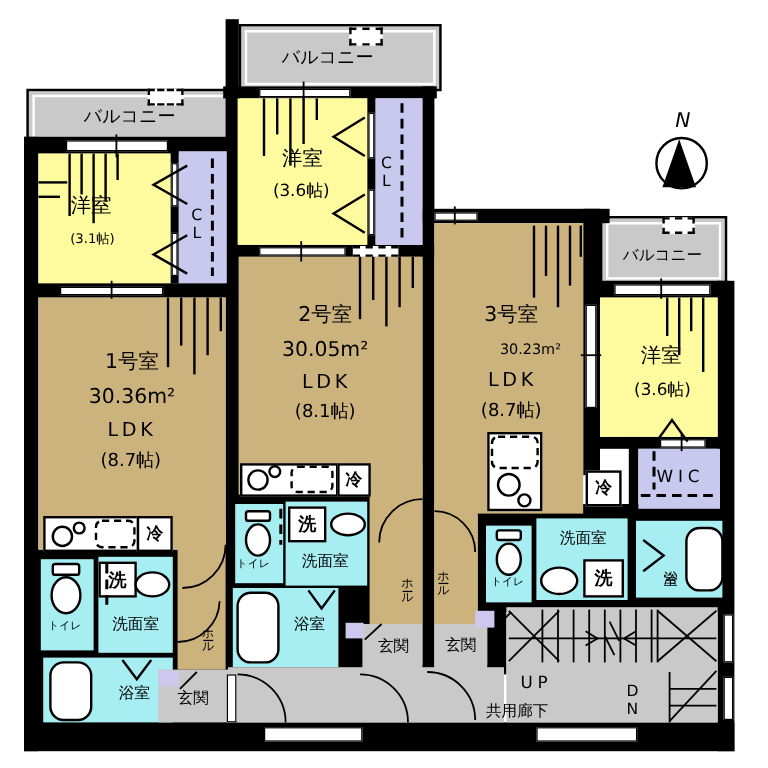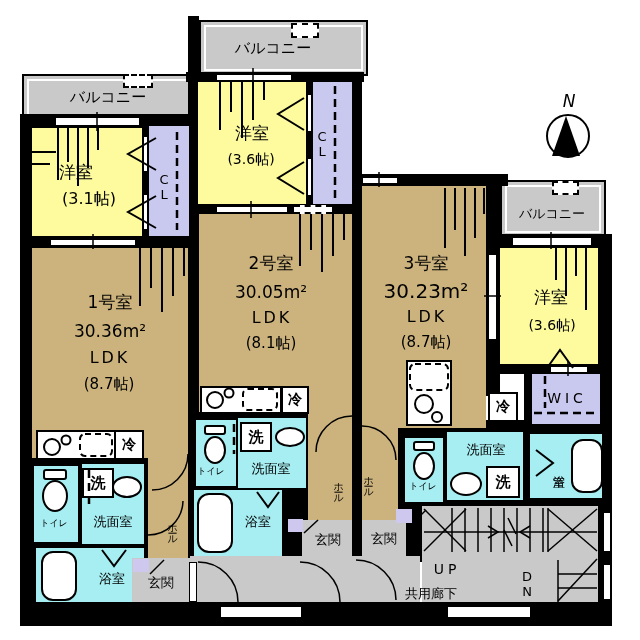--- a/index.html
+++ b/index.html
@@ -268,42 +268,42 @@
     </g>
   </svg>
 
   <div class="lbl" style="left:569px;top:101px;font-size:17px;font-style:italic;">N</div>
 
   <div class="lbl" style="left:108px;top:97px;font-size:15px;">バルコニー</div>
   <div class="lbl" style="left:273px;top:48px;font-size:15px;">バルコニー</div>
   <div class="lbl" style="left:552px;top:213px;font-size:13px;">バルコニー</div>
 
   <div class="lbl" style="left:76px;top:172px;font-size:17px;">洋室</div>
-  <div class="lbl" style="left:89px;top:199px;font-size:16px;">(3.1帖)</div>
+  <div class="lbl" style="left:77px;top:199px;font-size:11px;">(3.1帖)</div>
   <div class="lbl" style="left:252px;top:133px;font-size:17px;">洋室</div>
   <div class="lbl" style="left:251px;top:159px;font-size:14px;">(3.6帖)</div>
   <div class="lbl" style="left:551px;top:297px;font-size:17px;">洋室</div>
   <div class="lbl" style="left:552px;top:325px;font-size:14px;">(3.6帖)</div>
 
   <div class="lbl v" style="left:164px;top:187px;font-size:13px;">CL</div>
   <div class="lbl v" style="left:322px;top:144px;font-size:13px;">CL</div>
   <div class="lbl" style="left:567px;top:398px;font-size:14px;letter-spacing:4px;">WIC</div>
 
   <div class="lbl" style="left:110px;top:302px;font-size:17px;">1号室</div>
   <div class="lbl" style="left:110px;top:331px;font-size:17px;">30.36m²</div>
   <div class="lbl" style="left:110px;top:358px;font-size:16px;letter-spacing:3px;">LDK</div>
   <div class="lbl" style="left:109px;top:384px;font-size:15px;">(8.7帖)</div>
 
   <div class="lbl" style="left:271px;top:263px;font-size:17px;">2号室</div>
   <div class="lbl" style="left:271px;top:292px;font-size:17px;">30.05m²</div>
   <div class="lbl" style="left:272px;top:318px;font-size:16px;letter-spacing:3px;">LDK</div>
   <div class="lbl" style="left:271px;top:343px;font-size:15px;">(8.1帖)</div>
 
   <div class="lbl" style="left:426px;top:263px;font-size:17px;">3号室</div>
-  <div class="lbl" style="left:426px;top:291px;font-size:20px;">30.23m²</div>
+  <div class="lbl" style="left:442px;top:291px;font-size:12px;">30.23m²</div>
   <div class="lbl" style="left:427px;top:317px;font-size:16px;letter-spacing:3px;">LDK</div>
   <div class="lbl" style="left:426px;top:342px;font-size:15px;">(8.7帖)</div>
 
   <div class="lbl" style="left:113px;top:521px;font-size:13px;">洗面室</div>
   <div class="lbl" style="left:271px;top:468px;font-size:13px;">洗面室</div>
   <div class="lbl" style="left:486px;top:449px;font-size:13px;">洗面室</div>
 
   <div class="lbl" style="left:112px;top:578px;font-size:13px;">浴室</div>
   <div class="lbl" style="left:258px;top:521px;font-size:13px;">浴室</div>
   <div class="lbl v" style="left:559px;top:466px;font-size:12px;">浴室</div>

